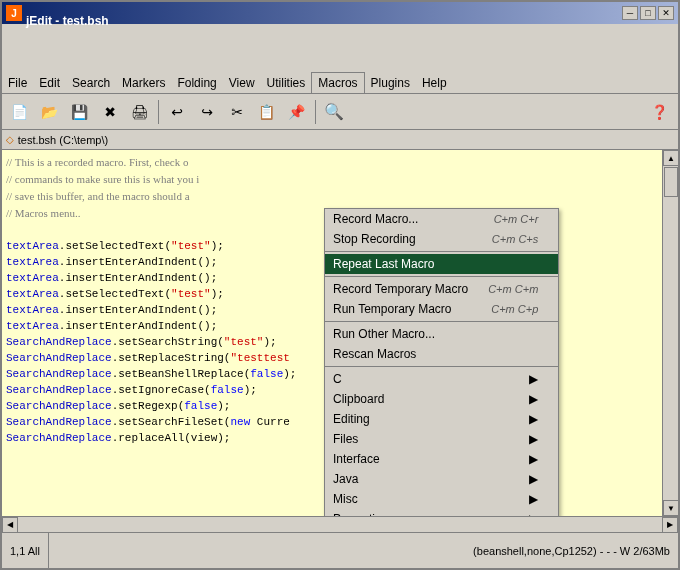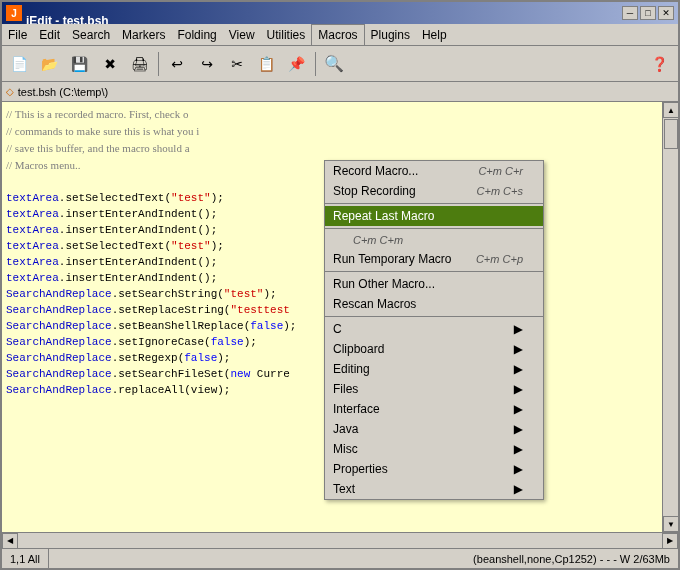--- a/index.html
+++ b/index.html
@@ -10,21 +10,21 @@
     
     
     .title-bar { background: linear-gradient(to right, #0a246a, #a6b5da); color: white; height: 22px; display: flex; align-items: center; justify-content: space-between; padding: 0 4px; flex-shrink: 0; }
     .title-bar-left { display: flex; align-items: center; gap: 4px; }
     .title-icon { width: 16px; height: 16px; background: #ff6600; display: flex; align-items: center; justify-content: center; font-size: 10px; color: white; font-weight: bold; }
     .title-text { font-size: 12px; font-weight: bold; margin-top: 16px; }
     .title-buttons { display: flex; gap: 2px; }
     .title-btn { width: 16px; height: 14px; background: #d4d0c8; border: 1px solid #808080; display: flex; align-items: center; justify-content: center; font-size: 9px; cursor: pointer; color: #000; }
     
     
-    .menu-bar { background: #d4d0c8; height: 22px; display: flex; align-items: stretch; border-bottom: 1px solid #808080; flex-shrink: 0; }
+    .menu-bar { background: #d4d0c8; height: 22px; display: flex; align-items: stretch; border-bottom: 1px solid #808080; flex-shrink: 0; margin-top: 48px; }
     .menu-item { padding: 2px 6px; display: flex; align-items: center; cursor: pointer; font-size: 12px; white-space: nowrap; }
     
     
     .toolbar { background: #d4d0c8; height: 36px; display: flex; align-items: center; padding: 2px 4px; gap: 2px; border-bottom: 1px solid #808080; flex-shrink: 0; }
     .toolbar-btn { width: 28px; height: 28px; background: #d4d0c8; border: 1px solid transparent; display: flex; align-items: center; justify-content: center; cursor: pointer; font-size: 14px; }
     .toolbar-sep { width: 1px; height: 24px; background: #808080; margin: 0 2px; }
     
     
     .addr-bar { background: #d4d0c8; height: 20px; display: flex; align-items: center; padding: 1px 4px; border-bottom: 1px solid #808080; flex-shrink: 0; font-size: 11px; }
     .addr-icon { color: #cc6600; margin-right: 4px; font-size: 10px; }
@@ -40,34 +40,34 @@
     .code-string { color: #cc0000; }
     .code-method { color: #0000cc; margin-top: 22px; }
     
     
     .scrollbar-v { width: 16px; background: #d4d0c8; display: flex; flex-direction: column; border-left: 1px solid #808080; }
     .scroll-btn { width: 16px; height: 16px; background: #d4d0c8; border: 1px solid #808080; display: flex; align-items: center; justify-content: center; font-size: 8px; cursor: pointer; flex-shrink: 0; }
     .scroll-track { flex: 1; background: #d4d0c8; }
     .scroll-thumb { width: 14px; height: 30px; background: #d4d0c8; border: 1px solid #808080; margin: 1px; }
     
     
-    .status-bar { background: #d4d0c8; height: 20px; display: flex; align-items: center; border-top: 1px solid #808080; flex-shrink: 0; font-size: 11px; }
+    .status-bar { background: #d4d0c8; height: 36px; display: flex; align-items: center; border-top: 1px solid #808080; flex-shrink: 0; font-size: 11px; }
     .status-left { padding: 0 8px; border-right: 1px solid #808080; height: 100%; display: flex; align-items: center; }
     .status-right { flex: 1; padding: 0 8px; display: flex; align-items: center; justify-content: flex-end; }
     
     
     .scrollbar-h { height: 16px; background: #d4d0c8; display: flex; align-items: center; border-top: 1px solid #808080; flex-shrink: 0; }
     .scroll-btn-h { width: 16px; height: 16px; background: #d4d0c8; border: 1px solid #808080; display: flex; align-items: center; justify-content: center; font-size: 8px; cursor: pointer; flex-shrink: 0; }
     .scroll-track-h { flex: 1; background: #d4d0c8; height: 14px; }
     
     
     .dropdown-overlay { position: absolute; top: 0; left: 0; right: 0; bottom: 0; z-index: 100; pointer-events: none; }
     .dropdown-menu { position: absolute; top: 22px; left: 322px; background: #d4d0c8; border: 1px solid #808080; box-shadow: 2px 2px 4px rgba(0,0,0,0.3); min-width: 220px; z-index: 200; pointer-events: all; margin-top: 36px; }
     .menu-dropdown-item { padding: 3px 20px 3px 8px; display: flex; align-items: center; justify-content: space-between; cursor: pointer; white-space: nowrap; font-size: 12px; }
-    .menu-dropdown-item.highlighted { background: #4d7c0f; color: white; }
+    .menu-dropdown-item.highlighted { background: #14532d; color: white; }
     .menu-dropdown-sep { height: 1px; background: #808080; margin: 2px 0; }
     .shortcut { color: #555; font-size: 11px; margin-left: 20px; font-style: italic; }
     .submenu-arrow { margin-left: 10px; }
     
     
     .macros-active { background: #d4d0c8; border-left: 1px solid #808080; border-right: 1px solid #808080; border-top: 1px solid #808080; }
   </style>
 </head>
 <body>
 
@@ -162,20 +162,21 @@
           <span>Stop Recording</span>
           <span class="shortcut">C+m C+s</span>
         </div>
         <div class="menu-dropdown-sep"></div>
         <div class="menu-dropdown-item highlighted">
           <span>Repeat Last Macro</span>
           <span class="shortcut"></span>
         </div>
         <div class="menu-dropdown-sep"></div>
         <div class="menu-dropdown-item">
+          <span>Record Temporary Macro</span>
           <span class="shortcut">C+m C+m</span>
         </div>
         <div class="menu-dropdown-item">
           <span>Run Temporary Macro</span>
           <span class="shortcut">C+m C+p</span>
         </div>
         <div class="menu-dropdown-sep"></div>
         <div class="menu-dropdown-item">
           <span>Run Other Macro...</span>
         </div>

